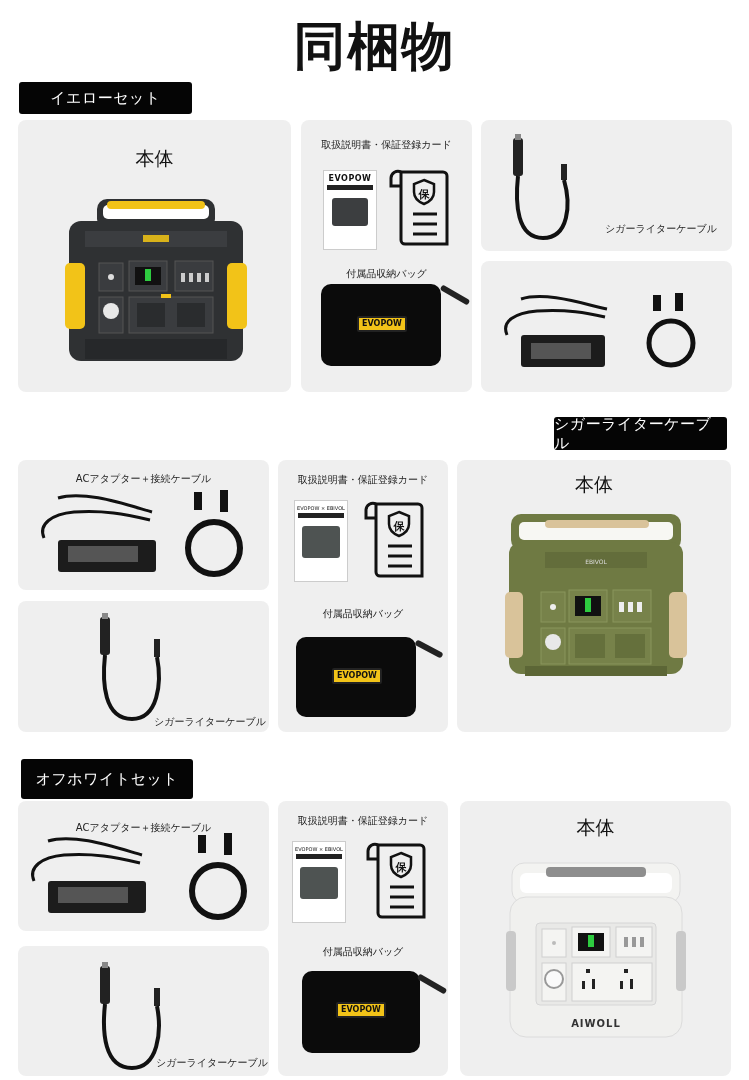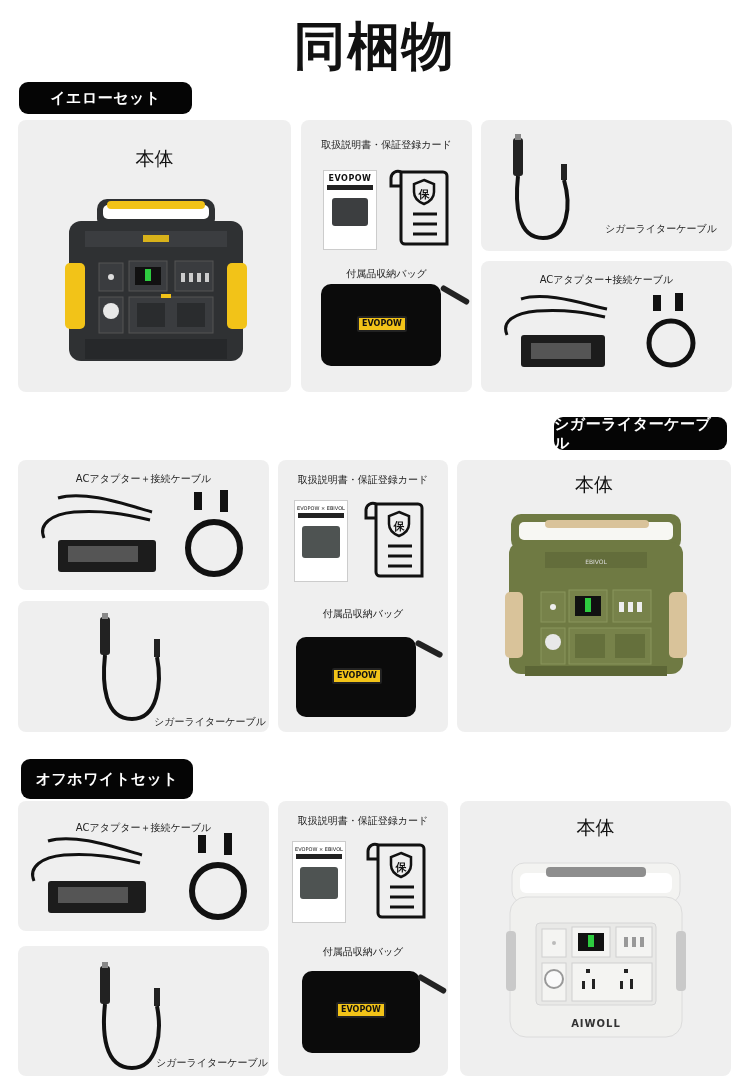--- a/index.html
+++ b/index.html
@@ -1,20 +1,20 @@
 <!DOCTYPE html>
 <html><head>
 <meta charset="utf-8">
 <style>
   * { box-sizing: border-box; margin: 0; padding: 0; }
   html, body { width: 749px; height: 1080px; background: #ffffff; overflow: hidden; }
   body { font-family: "DejaVu Sans", "Liberation Sans", sans-serif; color: #111; position: relative; }
   .abs { position: absolute; }
   .page-title { left: 0; width: 749px; top: 12px; text-align: center; font-size: 52px; font-weight: bold; letter-spacing: 2px; color: #111; }
-  .set-badge { background: #050505; color: #fff; font-size: 15px; font-weight: bold; border-radius: 9px; display: flex; align-items: center; justify-content: center; letter-spacing: 0.5px; }
+  .set-badge { background: #050505; color: #fff; font-size: 15px; font-weight: normal; border-radius: 3px; display: flex; align-items: center; justify-content: center; letter-spacing: 0.5px; }
   .panel { background: #efefef; border-radius: 8px; }
   .lbl { position: absolute; font-size: 10px; color: #222; white-space: nowrap; }
   .lbl-big { position: absolute; font-size: 19px; color: #111; white-space: nowrap; }
   svg { display: block; }
 </style>
 </head>
 <body>
 
 <div class="abs page-title">同梱物</div>
 
@@ -84,21 +84,20 @@
       <rect x="8" y="4" width="10" height="38" rx="3" fill="#222"></rect>
       <rect x="10" y="0" width="6" height="6" fill="#888"></rect>
       <rect x="56" y="30" width="6" height="16" fill="#222"></rect>
       <path d="M13 42 C10 70 12 104 38 104 C64 104 66 70 59 46" fill="none" stroke="#111" stroke-width="4"></path>
     </svg>
   </div>
   <div class="lbl" style="left:124px;top:102px;">シガーライターケーブル</div>
 </div>
 
 <div class="abs panel" style="left:481px;top:261px;width:251px;height:131px;">
-  <div class="lbl" style="left:0;width:251px;text-align:center;top:12px;">ACアタプター+接続ケーブル</div>
   <div class="abs" style="left:16px;top:30px;">
     <svg width="120" height="82" viewBox="0 0 120 82">
       <path d="M24 8 C50 0 90 14 110 18" fill="none" stroke="#111" stroke-width="3"></path>
       <path d="M10 44 C4 30 18 22 40 20 C70 18 90 22 108 26" fill="none" stroke="#111" stroke-width="3"></path>
       <rect x="24" y="44" width="84" height="32" rx="3" fill="#1c1c1c"></rect>
       <rect x="34" y="52" width="60" height="16" fill="#555"></rect>
     </svg>
   </div>
   <div class="abs" style="left:160px;top:30px;">
     <svg width="60" height="82" viewBox="0 0 60 82">

